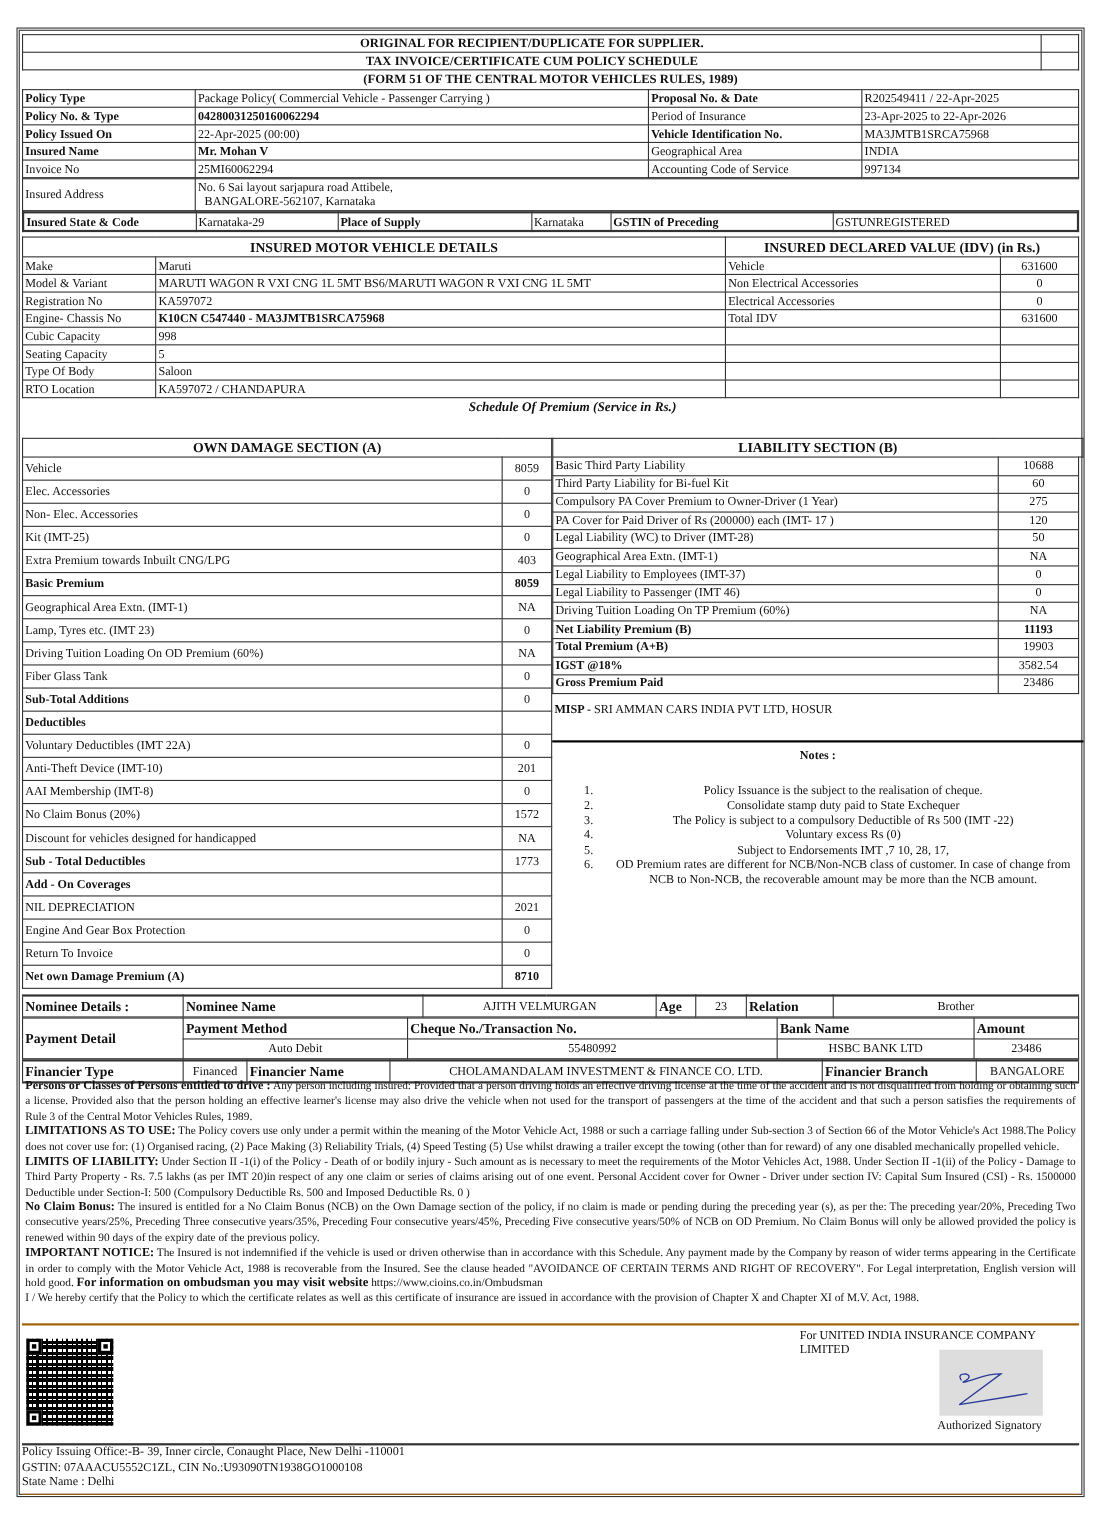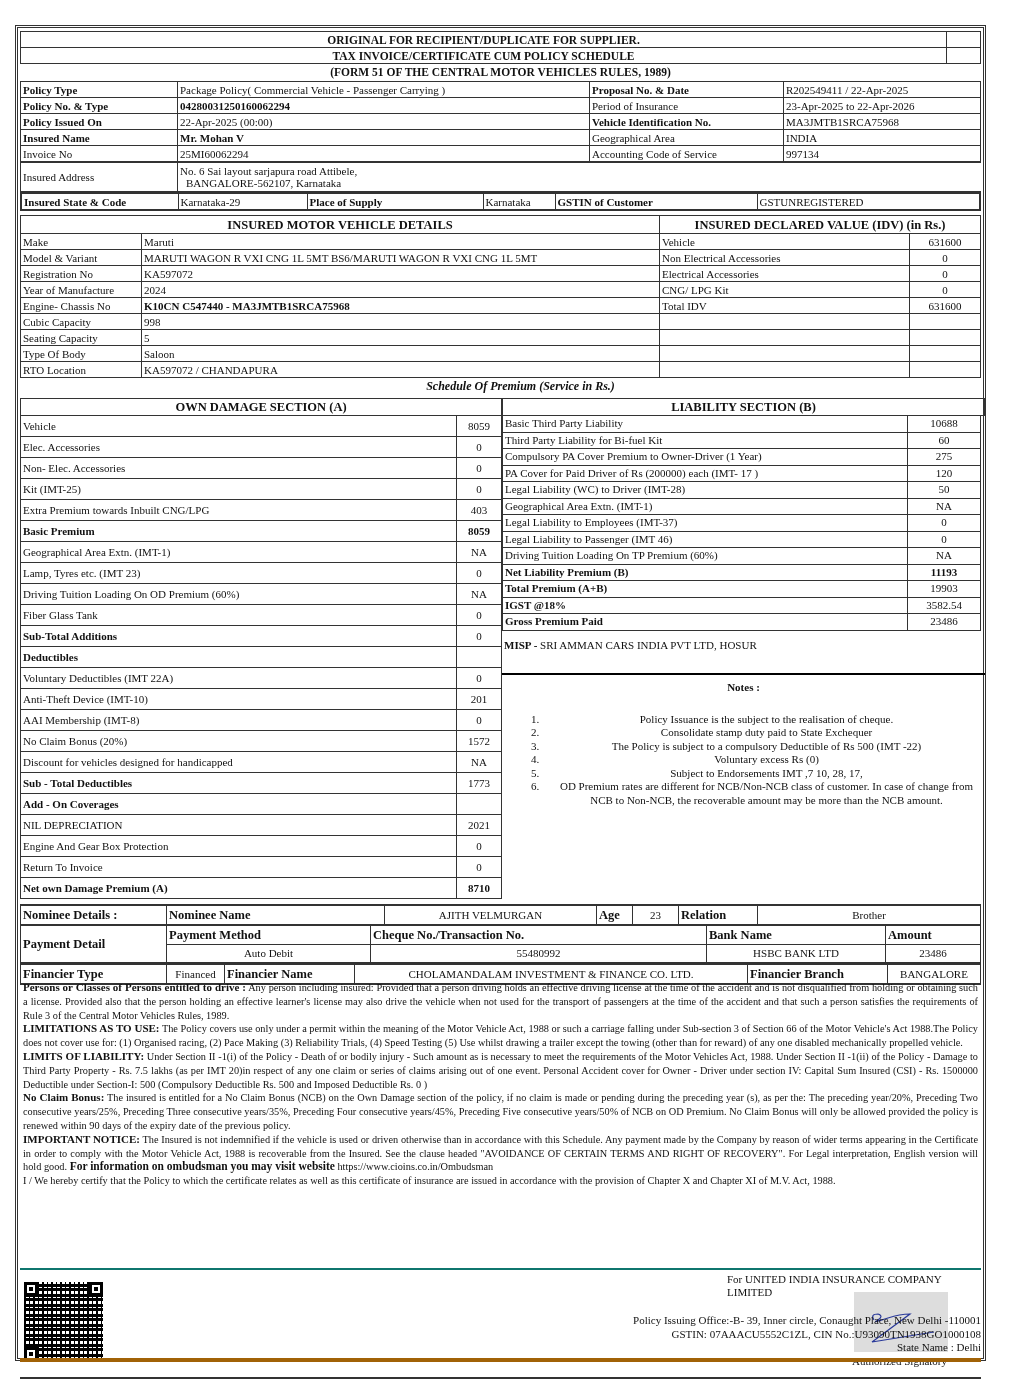--- a/index.html
+++ b/index.html
@@ -121,21 +121,21 @@
           <col style="width:72px">
           <col style="width:202px">
           <col>
         </colgroup>
       <tbody>
           <tr>
         <td class="b">Insured State &amp; Code</td>
         <td>Karnataka-29</td>
         <td class="b">Place of Supply</td>
         <td>Karnataka</td>
-        <td class="b">GSTIN of Customer</td>
+        <td class="b">GSTIN of Preceding</td>
         <td>GSTUNREGISTERED</td>
       </tr>
     </tbody>
       </table>
   </div>
 
   <div class="blk" style="top:187px;">
     <table>
       <colgroup>
           <col style="width:121px">
@@ -159,26 +159,20 @@
           <tr>
             <td class="">Model &amp; Variant</td>
             <td class="">MARUTI WAGON R VXI CNG 1L 5MT BS6/MARUTI WAGON R VXI CNG 1L 5MT</td>
             <td class="">Non Electrical Accessories</td>
             <td class="c">0</td>
           </tr>
           <tr>
             <td class="">Registration No</td>
             <td class="">KA597072</td>
             <td class="">Electrical Accessories</td>
-            <td class="c">0</td>
-          </tr>
-          <tr>
-            <td class="">Year of Manufacture</td>
-            <td class="">2024</td>
-            <td class="">CNG/ LPG Kit</td>
             <td class="c">0</td>
           </tr>
           <tr>
             <td class="">Engine- Chassis No</td>
             <td class="b">K10CN C547440 - MA3JMTB1SRCA75968</td>
             <td class="">Total IDV</td>
             <td class="c">631600</td>
           </tr>
           <tr>
             <td class="">Cubic Capacity</td>
@@ -489,36 +483,36 @@
         <p><span class="h">LIMITATIONS AS TO USE:</span><span> The Policy covers use only under a permit within the meaning of the Motor Vehicle Act, 1988 or such a carriage falling under Sub-section 3 of Section 66 of the Motor Vehicle's Act 1988.The Policy does not cover use for: (1) Organised racing, (2) Pace Making (3) Reliability Trials, (4) Speed Testing (5) Use whilst drawing a trailer except the towing (other than for reward) of any one disabled mechanically propelled vehicle.</span></p>
         <p><span class="h">LIMITS OF LIABILITY:</span><span> Under Section II -1(i) of the Policy - Death of or bodily injury - Such amount as is necessary to meet the requirements of the Motor Vehicles Act, 1988. Under Section II -1(ii) of the Policy - Damage to Third Party Property - Rs. 7.5 lakhs (as per IMT 20)in respect of any one claim or series of claims arising out of one event. Personal Accident cover for Owner - Driver under section IV: Capital Sum Insured (CSI) - Rs. 1500000 Deductible under Section-I: 500 (Compulsory Deductible Rs. 500 and Imposed Deductible Rs. 0 )</span></p>
         <p><span class="h">No Claim Bonus:</span><span> The insured is entitled for a No Claim Bonus (NCB) on the Own Damage section of the policy, if no claim is made or pending during the preceding year (s), as per the: The preceding year/20%, Preceding Two consecutive years/25%, Preceding Three consecutive years/35%, Preceding Four consecutive years/45%, Preceding Five consecutive years/50% of NCB on OD Premium. No Claim Bonus will only be allowed provided the policy is renewed within 90 days of the expiry date of the previous policy.</span></p>
       </div>
     <p>
       <span class="h">IMPORTANT NOTICE:</span><span> The Insured is not indemnified if the vehicle is used or driven otherwise than in accordance with this Schedule. Any payment made by the Company by reason of wider terms appearing in the Certificate in order to comply with the Motor Vehicle Act, 1988 is recoverable from the Insured. See the clause headed "AVOIDANCE OF CERTAIN TERMS AND RIGHT OF RECOVERY". For Legal interpretation, English version will hold good. </span><span class="h" style="font-size:11.5px">For information on ombudsman you may visit website</span><span> https://www.cioins.co.in/Ombudsman</span>
     </p>
     <p>I / We hereby certify that the Policy to which the certificate relates as well as this certificate of insurance are issued in accordance with the provision of Chapter X and Chapter XI of M.V. Act, 1988.</p>
   </div>
 
-  <div class="blk" style="top:1240px;height:107px;border-top:2px solid #0f766e;border-bottom:2px solid #333;">
+  <div class="blk" style="top:1175px;height:107px;border-top:2px solid #a16207;border-bottom:2px solid #333;">
     <div class="qr">
       <div class="f" style="left:0;top:0"></div>
       <div class="f" style="right:0;top:0"></div>
       <div class="f" style="left:0;bottom:0"></div>
     </div>
     <div style="position:absolute;left:707px;top:3px;font-size:11px;line-height:13px;">
       <div>For UNITED INDIA INSURANCE COMPANY</div>
       <div>LIMITED</div>
     </div>
     <div class="sig">
       <svg width="94" height="60" viewBox="0 0 94 60">
         <path d="M20 28 q-4 -6 4 -6 q6 2 0 6 q-8 4 10 -2 q12 -4 22 -4 L18 50 L80 40" fill="none" stroke="#2a3a9a" stroke-width="1.2"></path>
       </svg>
     </div>
     <div style="position:absolute;left:832px;top:85px;font-size:11px;">Authorized Signatory</div>
   </div>
 
-  <div class="blk" style="top:1286px;height:44px;text-align:right;font-size:11px;line-height:13.5px;border-bottom:4px solid #a16207;">
+  <div class="blk" style="top:1286px;height:44px;text-align:left;font-size:11px;line-height:13.5px;border-bottom:1px solid #a16207;">
     <div>Policy Issuing Office:-B- 39, Inner circle, Conaught Place, New Delhi -110001</div>
     <div>GSTIN: 07AAACU5552C1ZL, CIN No.:U93090TN1938GO1000108</div>
     <div>State Name : Delhi</div>
   </div>
 </div>
 
 </body></html>

